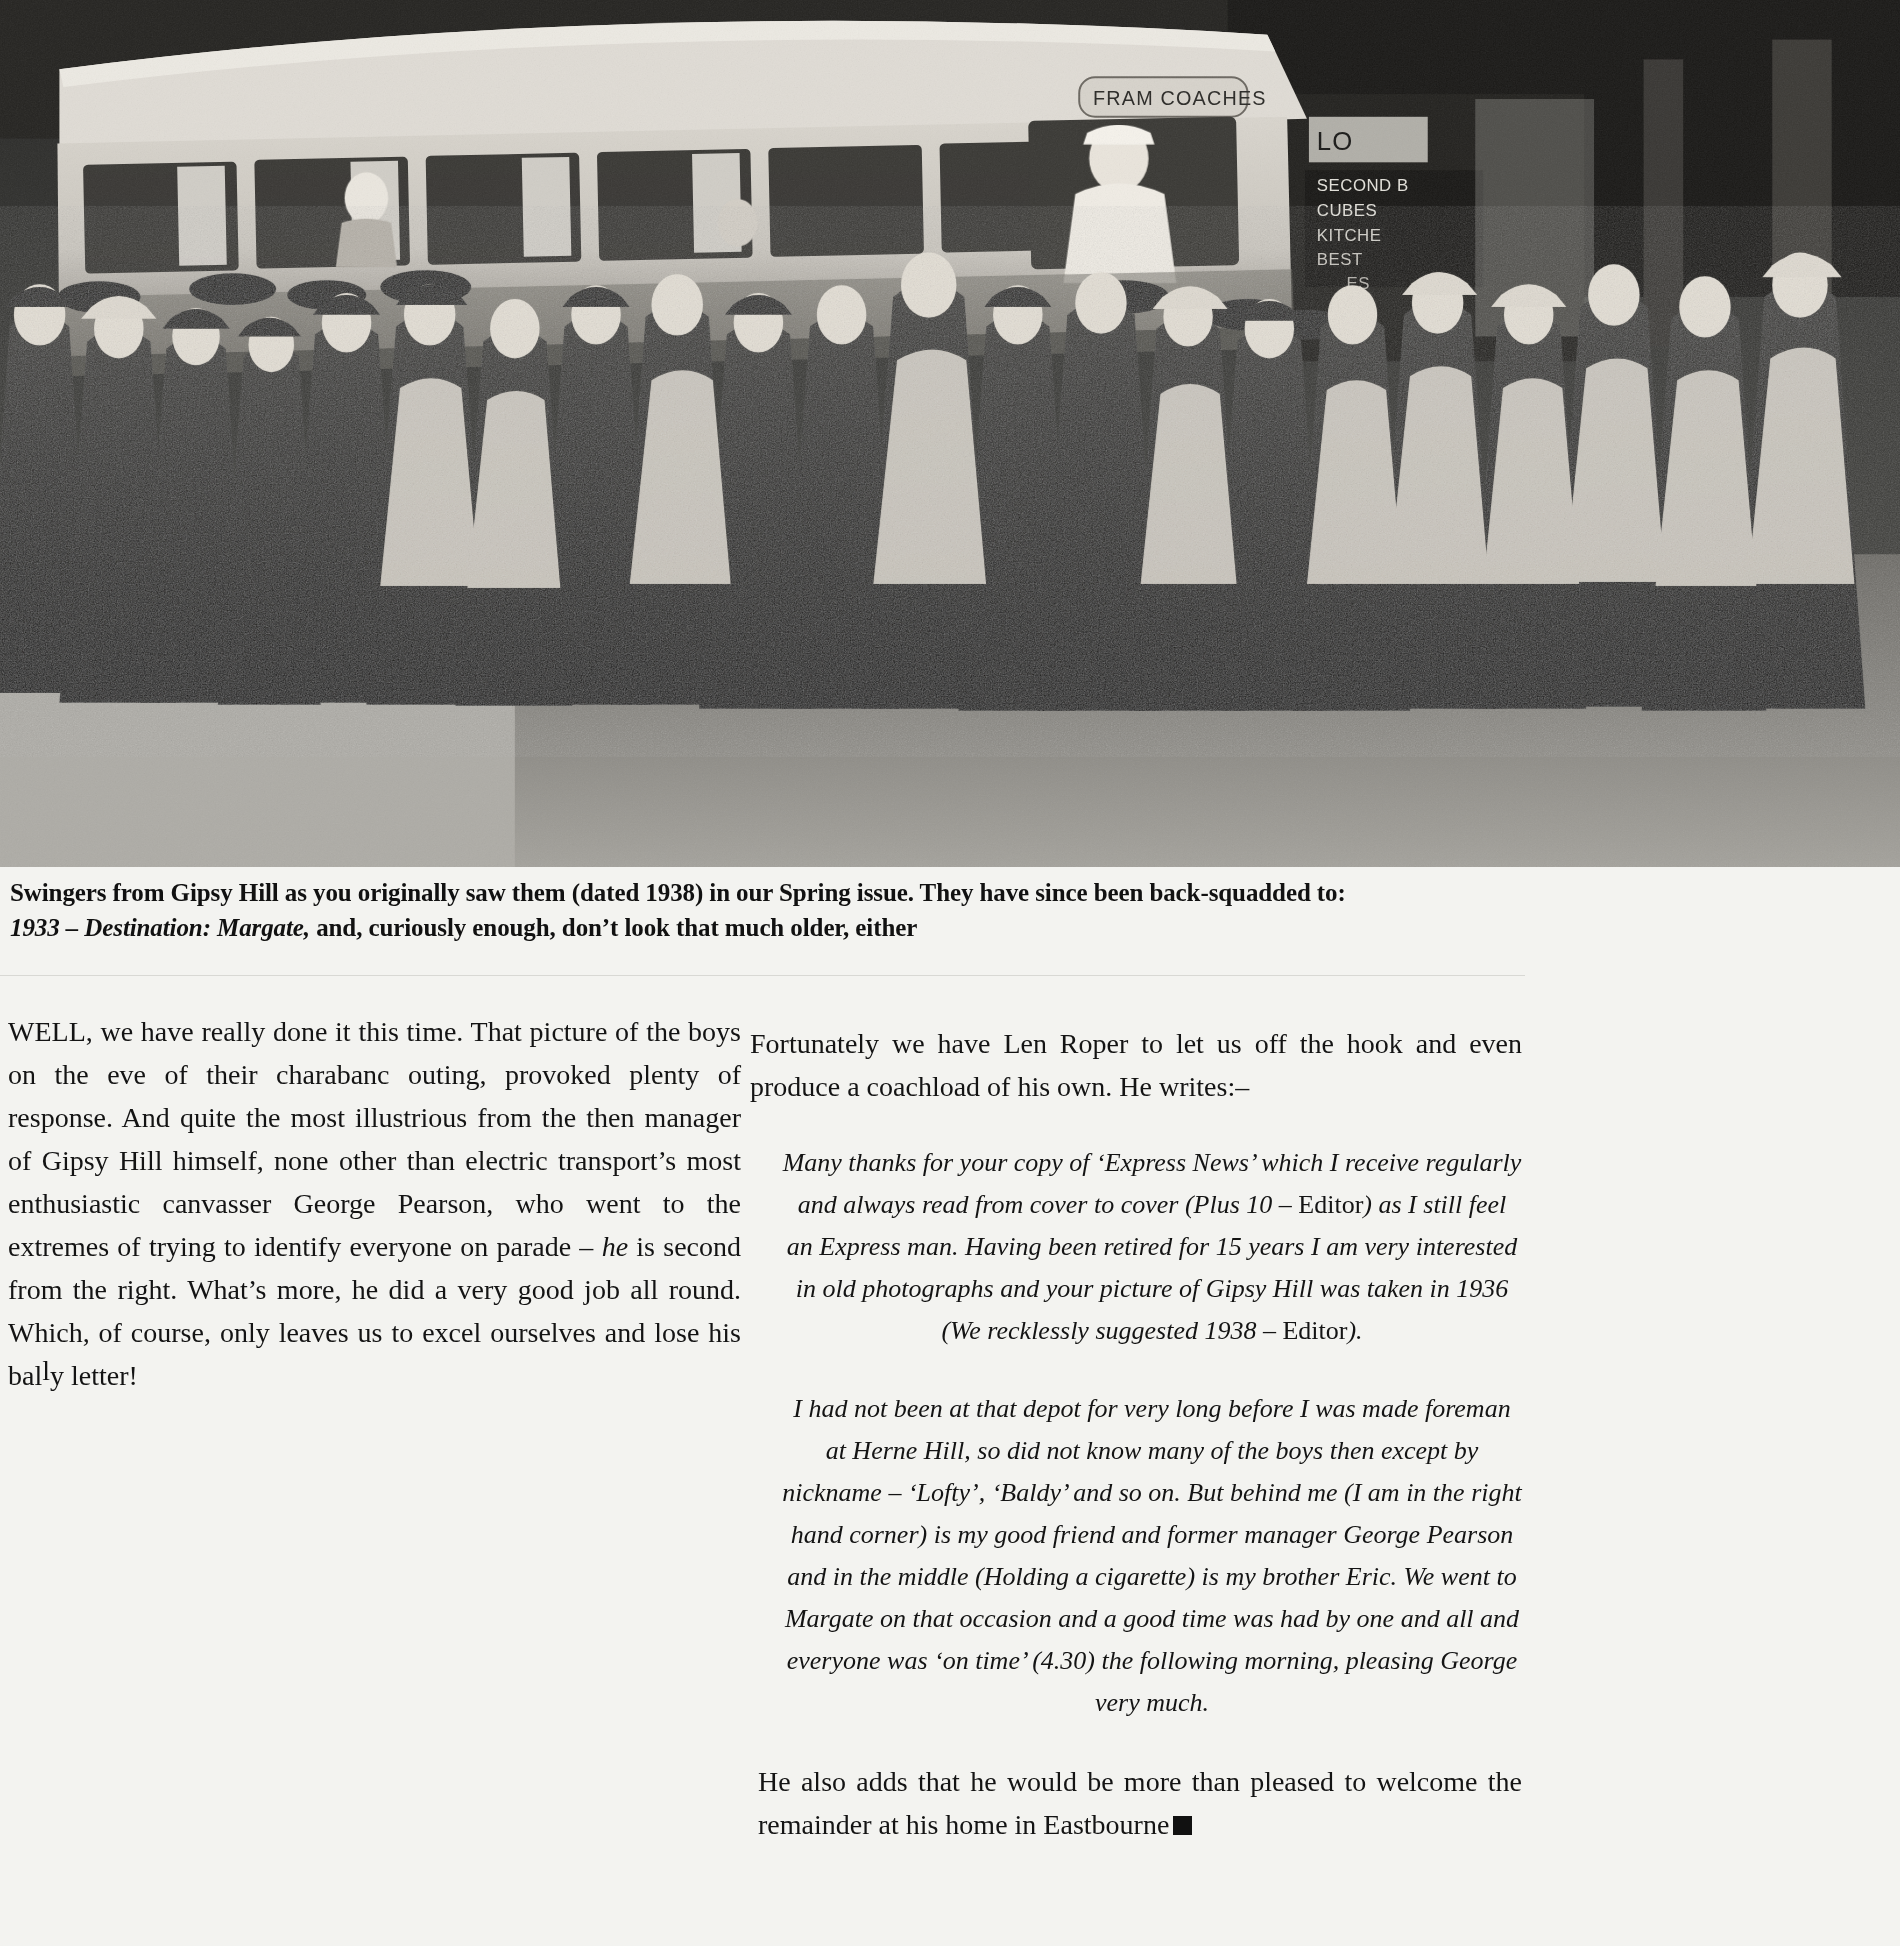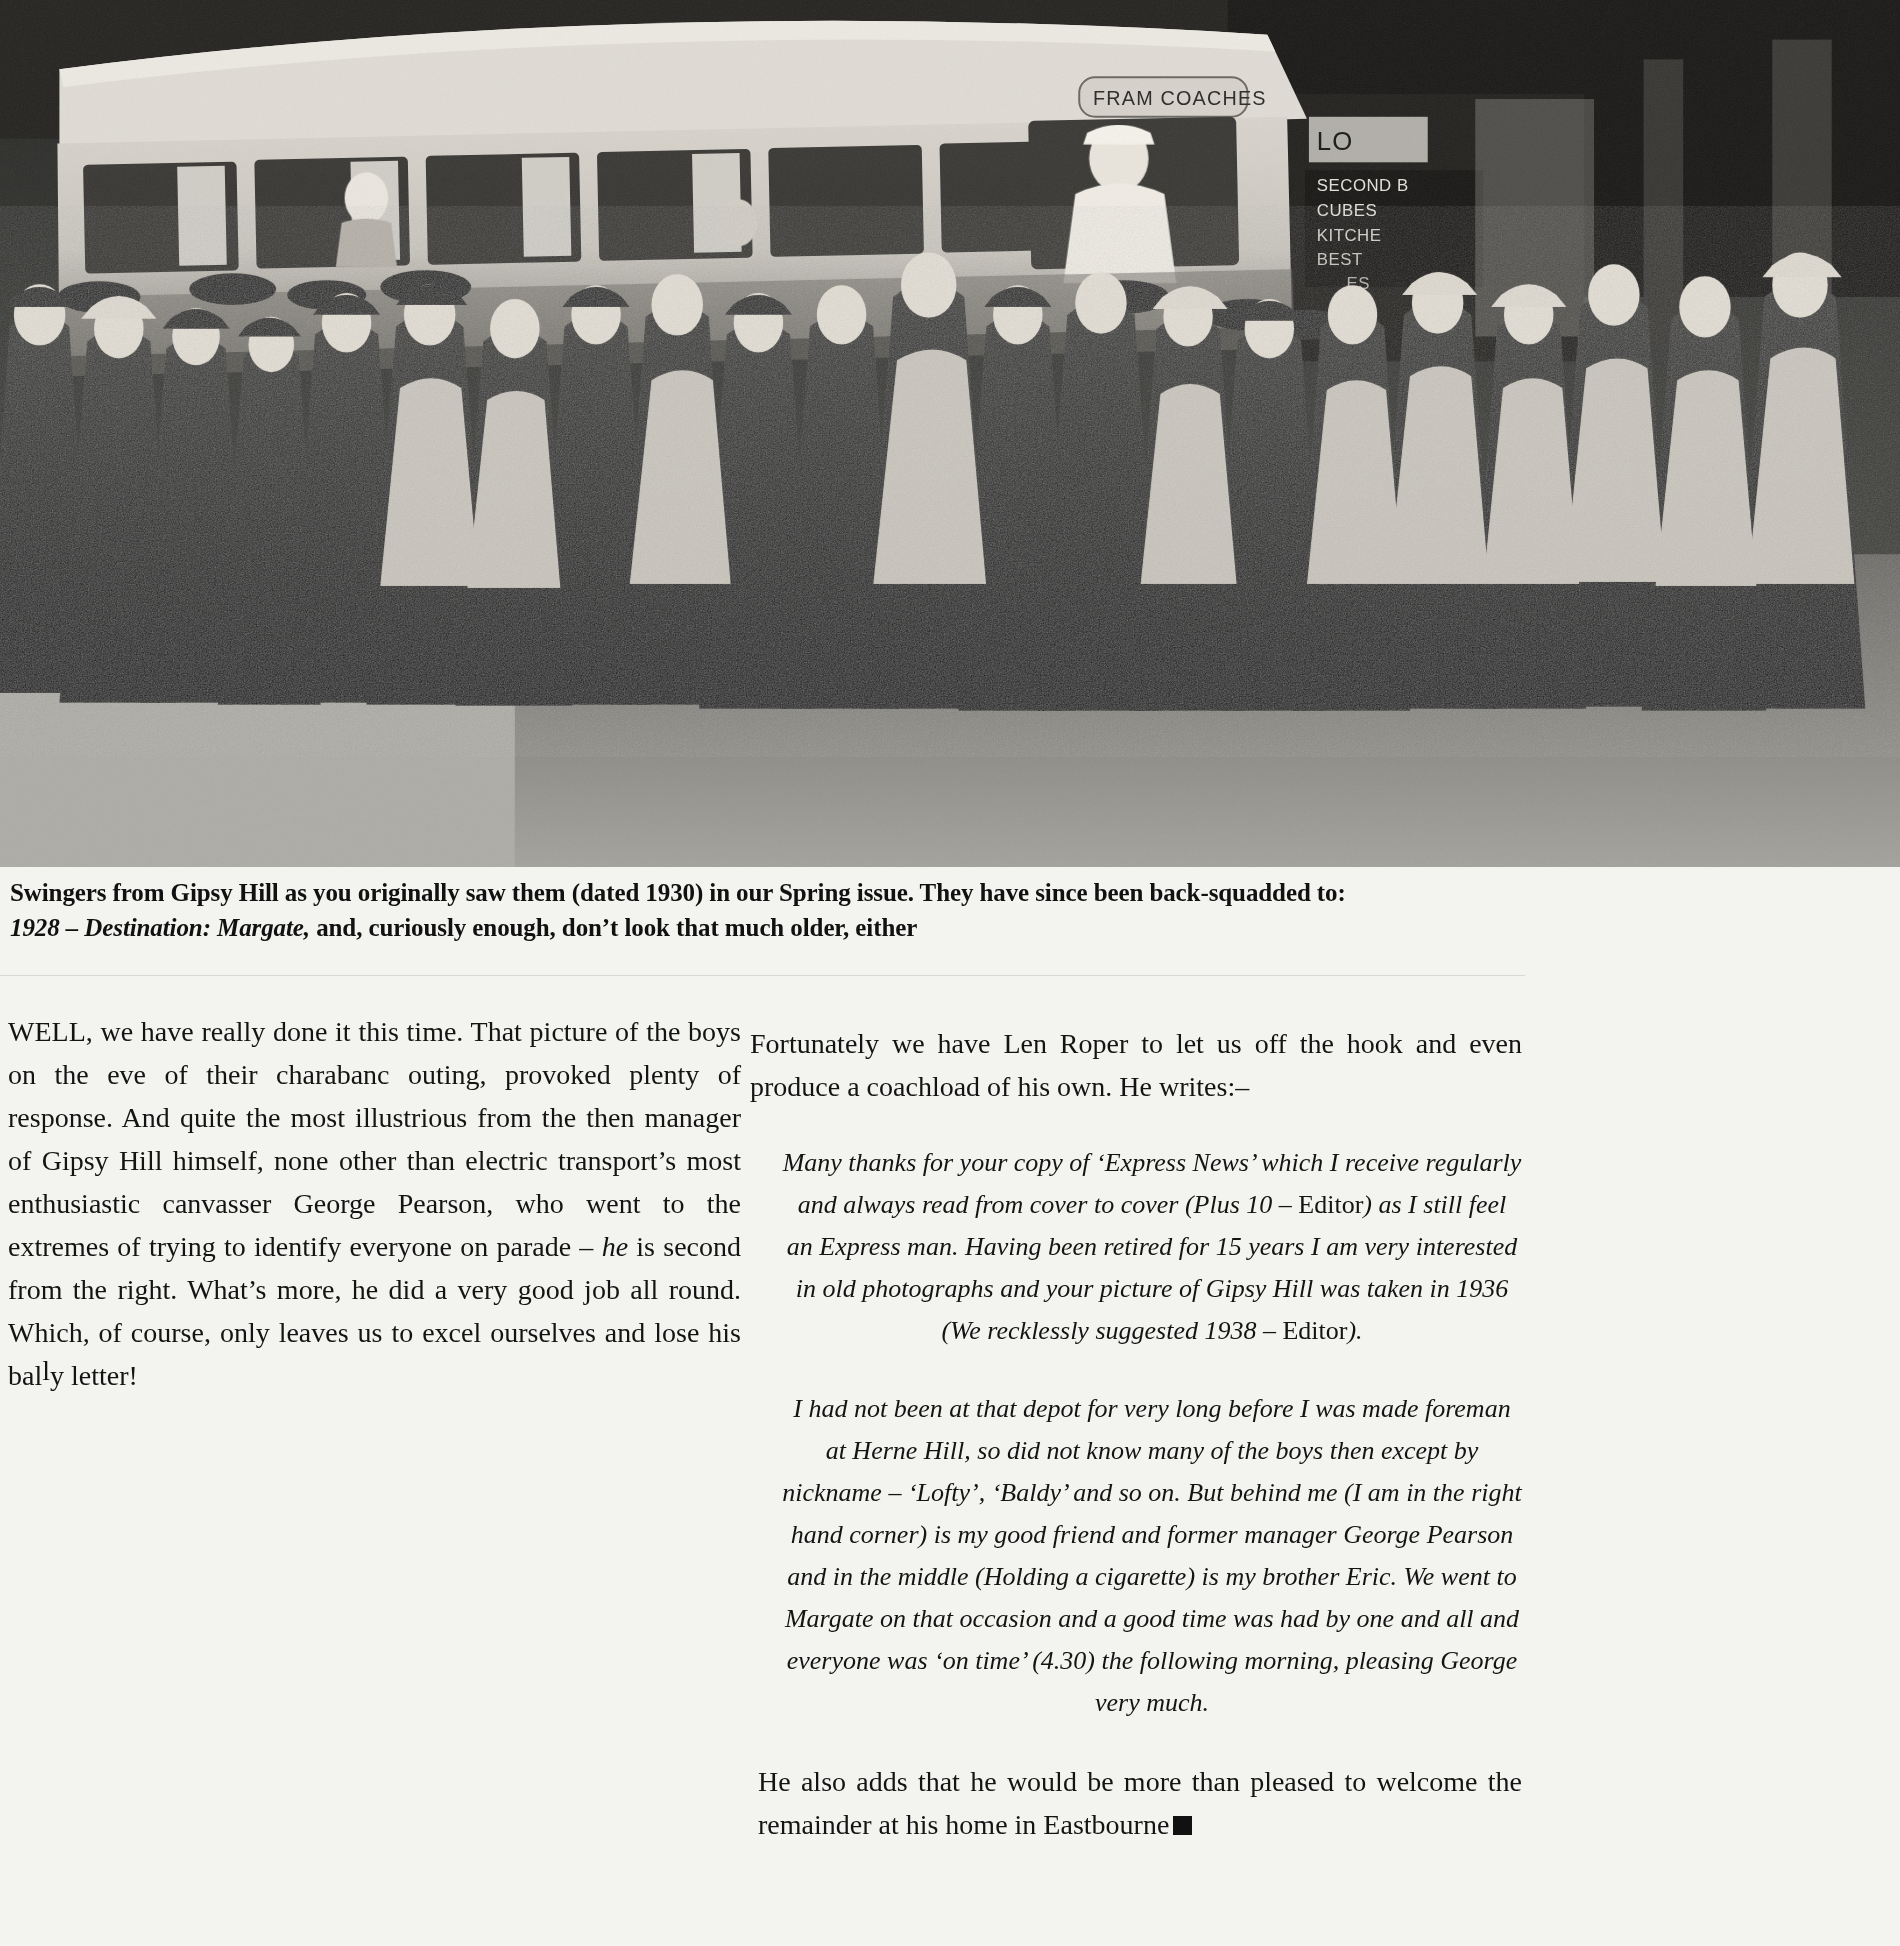--- a/index.html
+++ b/index.html
@@ -310,23 +310,23 @@
           </g>
         </g>
       </g>
 
       <rect x="0" y="0" width="1920" height="876" filter="url(#grain)" fill="none" opacity="0.5"></rect>
       <rect x="0" y="0" width="1920" height="876" fill="#000" opacity="0.02"></rect>
     </svg>
   </div>
 
   <div class="caption">
-    <span>Swingers from Gipsy Hill as you originally saw them (dated 1930) in our Spring issue. They have since been back-squadded to:</span>
+    <span>Swingers from Gipsy Hill as you originally saw them (dated 1938) in our Spring issue. They have since been back-squadded to:</span>
     <br>
-    <span class="ital">1928 – Destination: Margate,</span><span> and, curiously enough, don’t look that much older, either</span>
+    <span class="ital">1933 – Destination: Margate,</span><span> and, curiously enough, don’t look that much older, either</span>
   </div>
 
   <div class="rule"></div>
 
   <div class="col-left">
     <p><span>WELL, we have really done it this time. That picture of the boys on the eve of their charabanc outing, provoked plenty of response. And quite the most illustrious from the then manager of Gipsy Hill himself, none other than electric transport’s most enthusiastic canvasser George Pearson, who went to the extremes of trying to identify everyone on parade – </span><i>he</i><span> is second from the right. What’s more, he did a very good job all round. Which, of course, only leaves us to excel ourselves and lose his bal</span><span class="hang">l</span><span>y letter!</span></p>
   </div>
 
   <div class="col-right">
 

